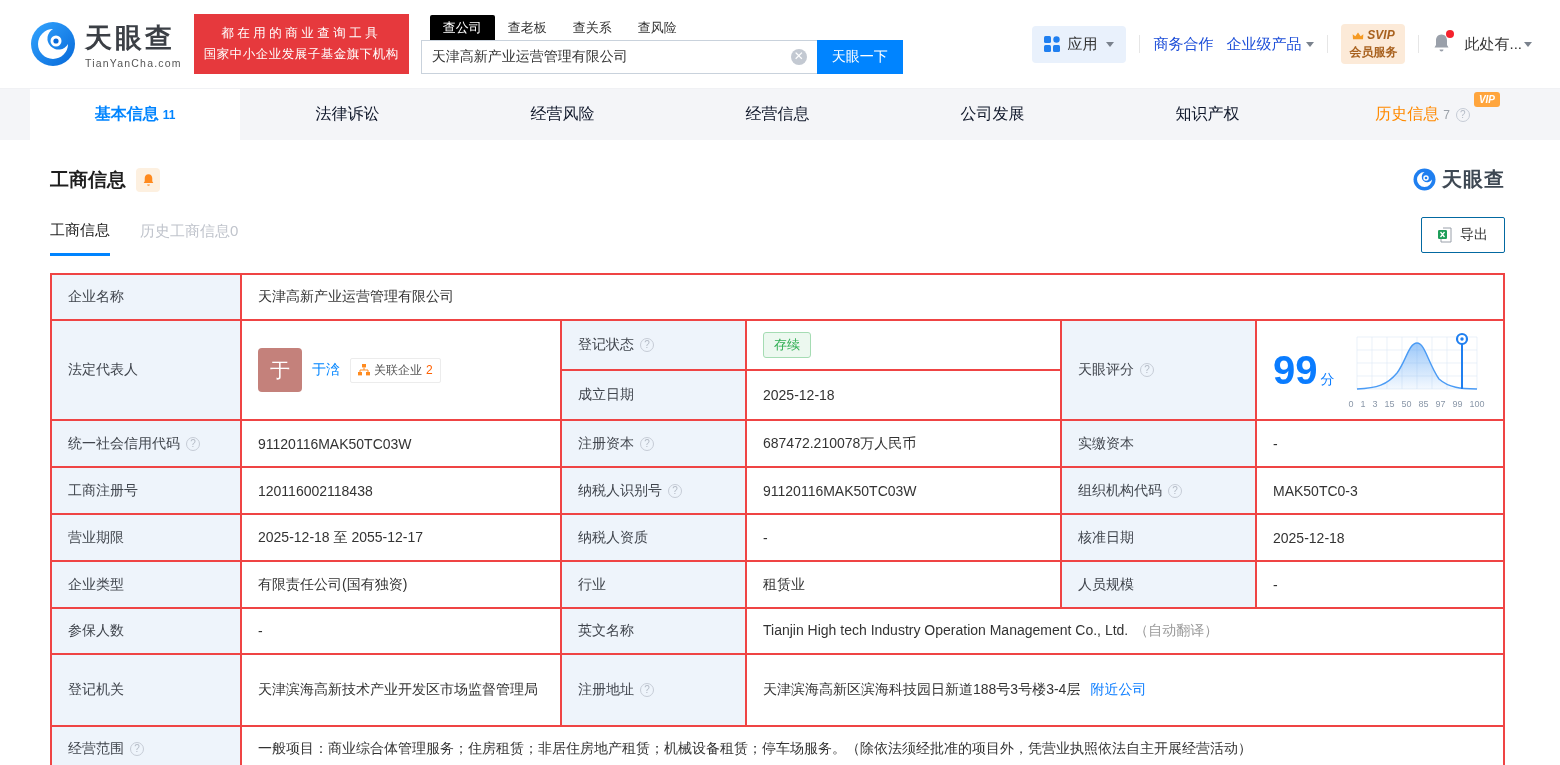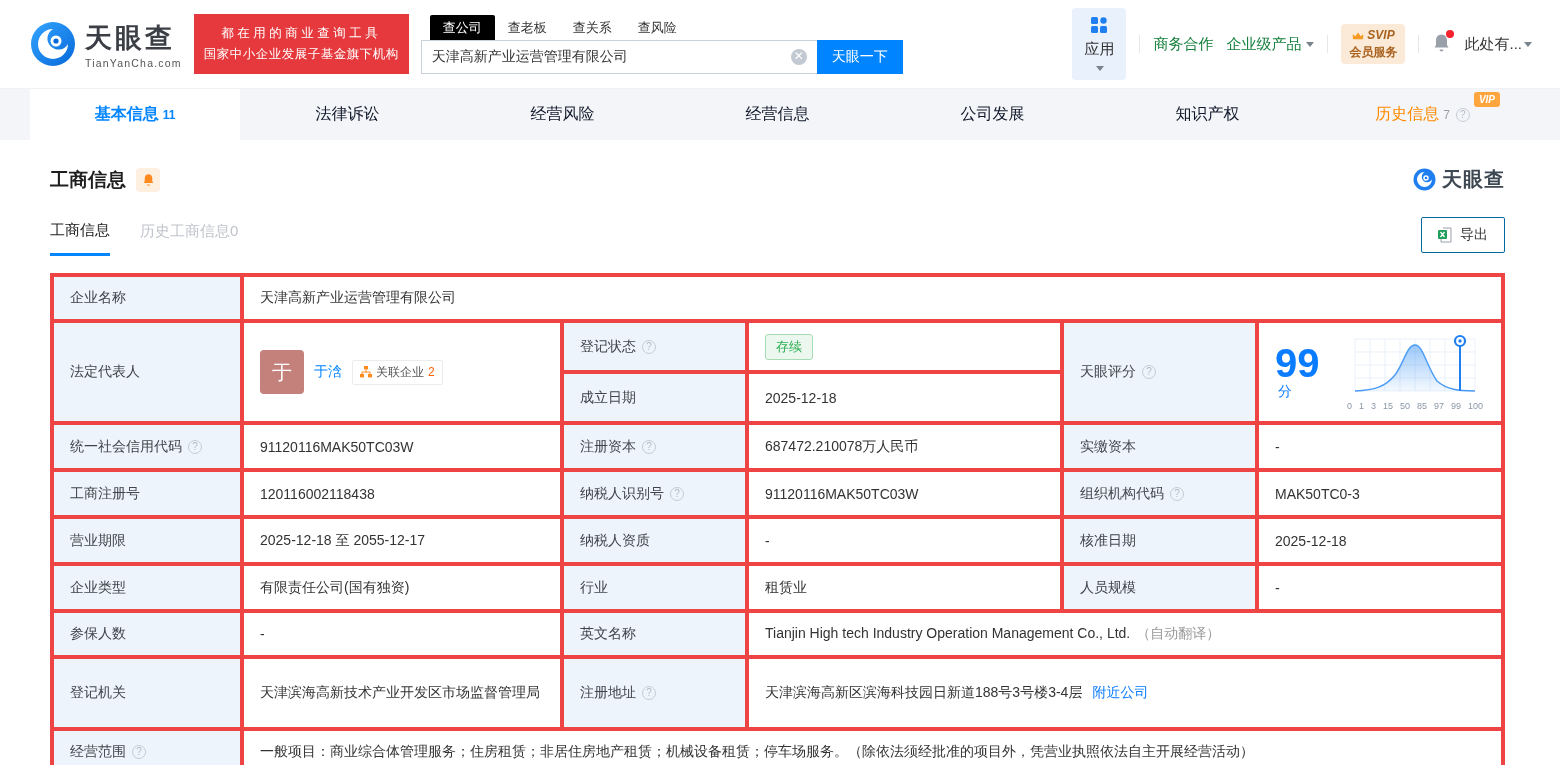--- a/index.html
+++ b/index.html
@@ -18,24 +18,24 @@
   .search-tabs { display:flex; font-size:13px; }
   .stab { padding:4px 13px 3px; color:#333; cursor:pointer; }
   .stab.active { background:#000000; color:#fff; border-radius:2px 2px 0 0;margin-left:9px; }
   .search-row { display:flex; height:34px; }
   .search-box { flex:1; border:1px solid #c9d2dc; border-right:none; display:flex; align-items:center; padding:0 10px; background:#fff; }
   .search-box input { border:none; outline:none; flex:1; font-size:14px; color:#333; font-family:inherit; }
   .clear-icon { width:16px; height:16px; border-radius:50%; background:#c3c9d2; color:#fff; font-size:12px; line-height:15px; text-align:center; cursor:pointer; }
   .search-btn { width:86px; background:#0084ff; color:#fff; border:none; font-size:14px; cursor:pointer; font-family:inherit; }
 
   .header-right { margin-left:auto; display:flex; align-items:center; gap:13px; font-size:15px; color:#333; white-space:nowrap; }
-  .apps { background:#e9f1fc; border-radius:4px; padding:9px 12px; display:flex; align-items:center; gap:7px; cursor:pointer;flex-direction:column; }
+  .apps { background:#e9f1fc; border-radius:4px; padding:9px 12px; display:flex; align-items:center; gap:7px; cursor:pointer; }
   .caret { width:0; height:0; border-left:4.5px solid transparent; border-right:4.5px solid transparent; border-top:5px solid #7a828d; display:inline-block; margin-left:2px; }
   .vdiv { width:1px; height:18px; background:#e6e6e6; }
-  .hlink { cursor:pointer; color:#15803d; text-decoration:none; display:flex; align-items:center; gap:3px; }
+  .hlink { cursor:pointer; color:#1d4ed8; text-decoration:none; display:flex; align-items:center; gap:3px; }
   .svip { background:#fcead8; border-radius:4px; padding:3px 8px; text-align:right; font-size:12px; font-weight:bold; color:#a8611e; line-height:1.4; cursor:pointer; }
   .svip .r1 { display:flex; align-items:center; gap:3px; justify-content:center; font-style:italic; }
   .bell-wrap { position:relative; cursor:pointer; }
   .red-dot { position:absolute; top:-3px; right:-3px; width:8px; height:8px; background:#f5222d; border-radius:50%; }
   .user-menu { display:flex; align-items:center; cursor:pointer; }
 
   
   .main-tabs { display:flex; background:#f4f5f8; padding:0 30px; height:52px; border-top:1px solid #f0f1f4; }
   .mtab { flex:1; display:flex; align-items:center; justify-content:center; font-size:16px; color:#0f172a; cursor:pointer; position:relative; }
   .mtab.active { flex:0 0 210px; background:#fff; color:#0084ff; font-weight:bold; }
@@ -53,21 +53,21 @@
   .watermark { margin-left:auto; display:flex; align-items:center; gap:6px; font-size:20px; font-weight:bold; color:#3e4853; letter-spacing:1px; }
 
   .subtab-row { display:flex; align-items:center; margin-top:24px; }
   .subtab { font-size:15px; margin-right:30px; padding-bottom:13px; color:#222; cursor:pointer; position:relative; }
   .subtab.active { border-bottom:3px solid #0084ff; }
   .subtab.inactive { color:#c0c4cc;text-align:center; }
   .export-btn { margin-left:auto; display:flex; align-items:center; gap:7px; border:1px solid #0369a1; background:#fff; border-radius:2px; padding:8px 16px; font-size:14px; color:#333; cursor:pointer; margin-bottom:6px; font-family:inherit; }
 
   
   table.info { width:100%; border-collapse:collapse; table-layout:fixed; font-size:14px; color:#333; margin-top:14px; }
-  table.info td { border:4px solid #ef4444; padding:8px 16px; vertical-align:middle; word-break:break-all; }
+  table.info td { border:2px solid #ef4444; padding:8px 16px; vertical-align:middle; word-break:break-all; }
   td.lbl { background:#eef4fb; color:#40454d; }
   .q-icon { display:inline-block; width:14px; height:14px; border:1px solid #c6ccd6; border-radius:50%; color:#b4bbc6; font-size:10px; line-height:12px; text-align:center; margin-left:6px; vertical-align:1px; cursor:pointer; }
   .h46 { height:46px; } .h47 { height:47px; } .h72 { height:72px; }
   .status-badge { display:inline-block; padding:3px 10px; background:#ecf8ef; color:#2fae53; border:1px solid #a5dcb3; border-radius:3px; font-size:13px; }
   .rep-cell { display:flex; align-items:center; gap:10px; }
   .avatar { width:44px; height:44px; border-radius:4px; background:#c4817b; color:#fff; font-size:20px; display:flex; align-items:center; justify-content:center; flex:0 0 44px; }
   .rep-name { color:#0084ff; font-size:14px; cursor:pointer; }
   .rel-badge { display:inline-flex; align-items:center; gap:4px; border:1px solid #ececec; border-radius:2px; padding:3px 7px; font-size:12px; color:#555; cursor:pointer; background:#fff; }
   .rel-badge .num { color:#ff6000; }
   .score-cell { display:flex; align-items:center; gap:12px; padding:2px 0; }

